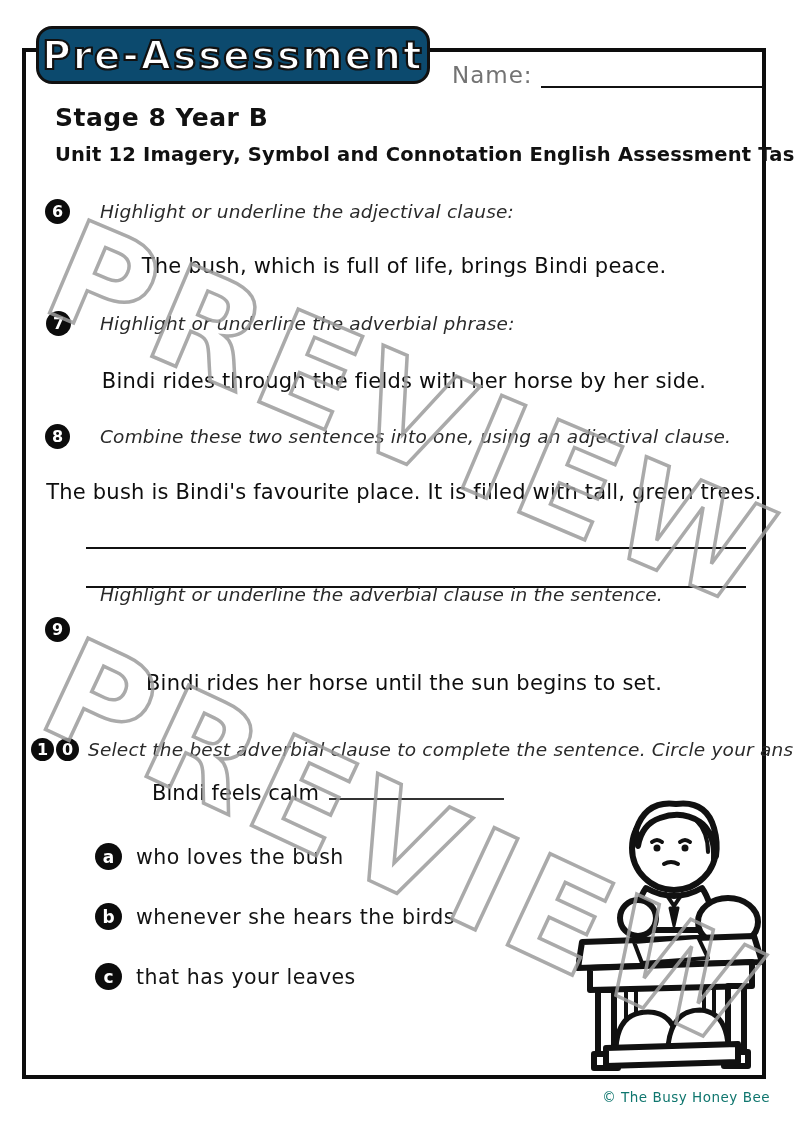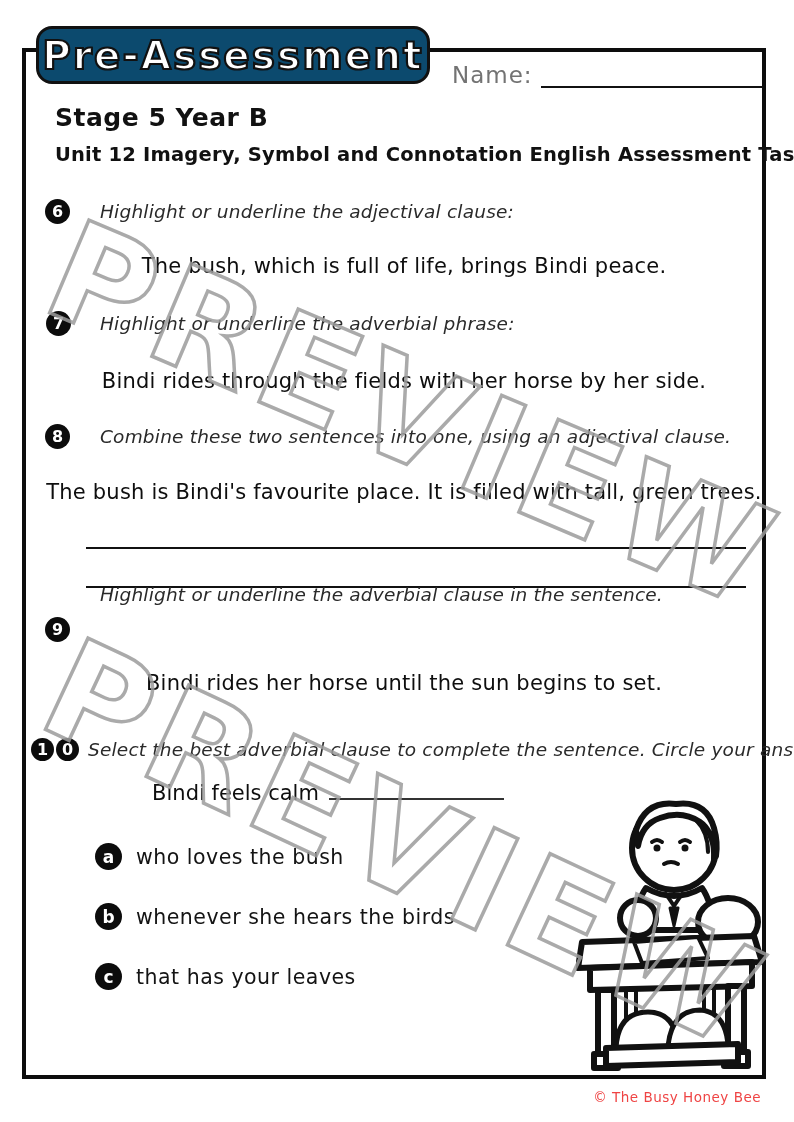--- a/index.html
+++ b/index.html
@@ -162,24 +162,24 @@
   .wm-2 { left: 88px; top: 608px; transform: rotate(25deg); }
 
   .clipart {
     position: absolute;
     left: 576px; top: 790px;
     z-index: 4;
   }
 
   .footer-credit {
     position: absolute;
-    left: 3px; top: 1089px; width: 758px;
+    left: 12px; top: 1089px; width: 758px;
     text-align: right;
     font-size: 13.5px;
-    color: #ef4444;
+    color: #0f766e;
     letter-spacing: 0.5px;
   }
 </style>
 </head>
 <body>
 
 <div id="page">
 
   <div class="frame"></div>
 
@@ -188,21 +188,21 @@
 
   <div class="title-box">
     <span class="bubble-text">Pre-Assessment</span>
   </div>
 
   <div class="name-row">
     <span class="name-label">Name:</span>
     <span class="name-line"></span>
   </div>
 
-  <div class="stage-heading">Stage 5 Year B</div>
+  <div class="stage-heading">Stage 8 Year B</div>
   <div class="unit-heading">Unit 12 Imagery, Symbol and Connotation English Assessment Task</div>
 
   <div class="q-badge" style="left:45px; top:199px;">6</div>
   <div class="q-instruction" style="top:201px;">Highlight or underline the adjectival clause:</div>
   <div class="q-sentence" style="top:254px;">The bush, which is full of life, brings Bindi peace.</div>
 
   <div class="q-badge" style="left:46px; top:311px;">7</div>
   <div class="q-instruction" style="top:313px;">Highlight or underline the adverbial phrase:</div>
   <div class="q-sentence" style="top:369px;">Bindi rides through the fields with her horse by her side.</div>
 

